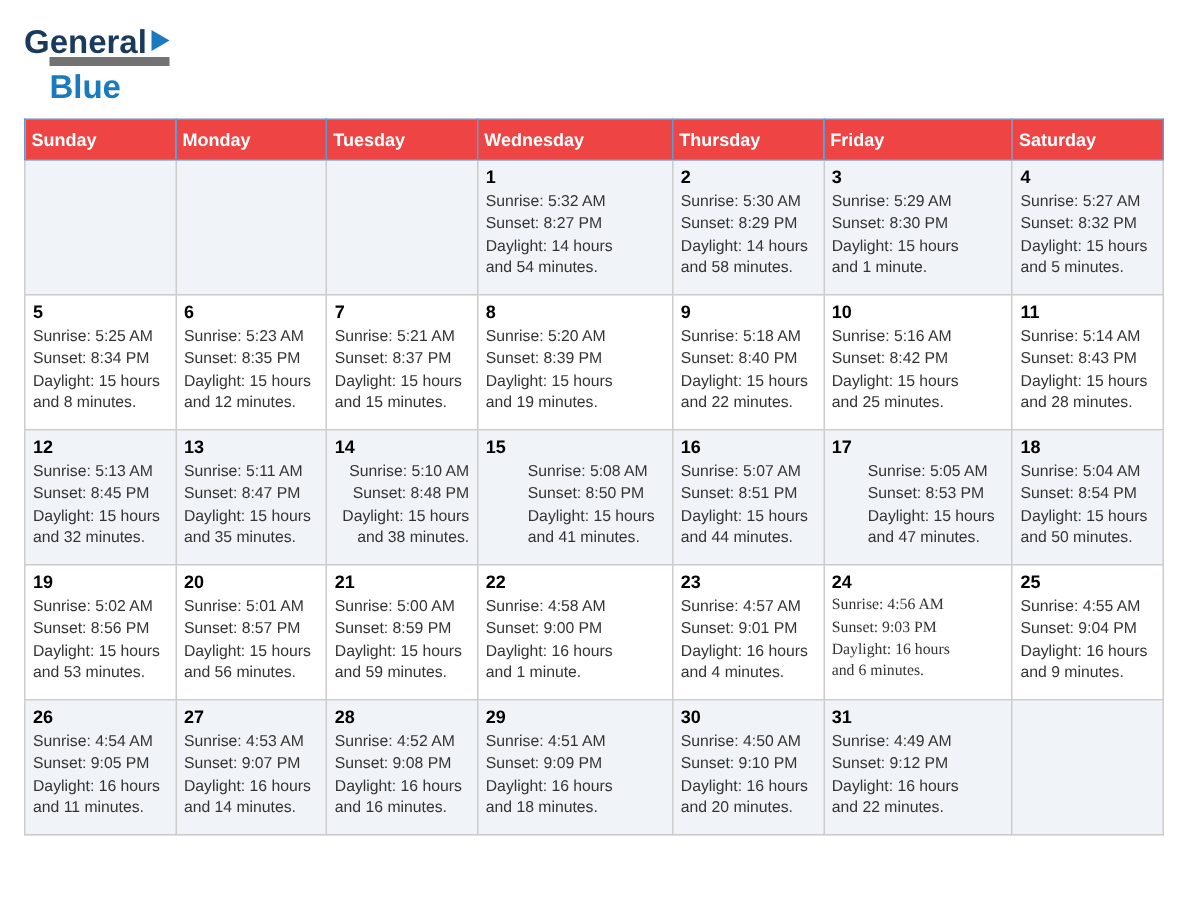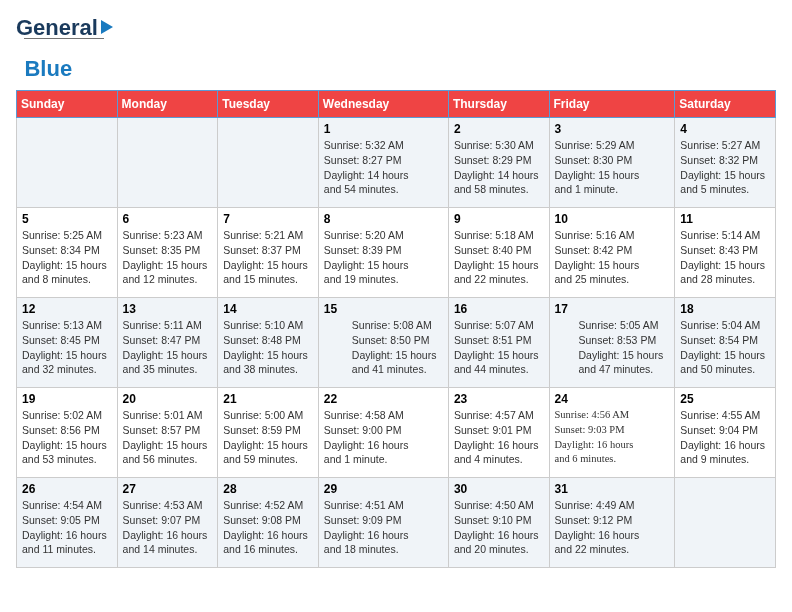--- a/index.html
+++ b/index.html
@@ -12,21 +12,21 @@
     }
     .header-area {
       display: flex;
       justify-content: space-between;
       align-items: flex-start;
       margin-bottom: 8px;
     }
     .logo {
       display: flex;
       flex-direction: column;
-      align-items: center;
+      align-items: flex-end;
     }
     .logo-text {
       font-size: 22px;
       font-weight: bold;
       color: #1a3a5c;
       line-height: 1.1;
     }
     .title-area {
       text-align: right;
     }
@@ -91,21 +91,21 @@
 
 <div class="header-area">
   <div class="logo">
     <div style="display:flex; align-items:center;">
       <span class="logo-text">
         <span style="color:#1a3a5c;">General</span>
       </span>
       <span style="display:inline-block; width:0; height:0; border-top:7px solid transparent; border-bottom:7px solid transparent; border-left:12px solid #1a7abf; margin-left:3px; margin-bottom:2px;"></span>
     </div>
     <div style="display:flex; align-items:center; margin-top:-2px;">
-      <span style="color:#1a7abf; font-size:22px; font-weight:bold; border-top: 1px solid #737373; padding-top:17px; display:block; width:80px;">Blue</span>
+      <span style="color:#1a7abf; font-size:22px; font-weight:bold; border-top: 6px solid #737373; padding-top:1px; display:block; width:80px;">Blue</span>
     </div>
   </div>
   <div class="title-area">
     <div class="main-title"></div>
     <div class="subtitle"></div>
   </div>
 </div>
 
 <table>
   <thead>
@@ -214,21 +214,21 @@
         </td>
         <td>
           <span class="day-num">13</span>
           <div class="day-info" style="white-space: pre-line;">Sunrise: 5:11 AM
 Sunset: 8:47 PM
 Daylight: 15 hours
 and 35 minutes.</div>
         </td>
         <td>
           <span class="day-num">14</span>
-          <div class="day-info" style="white-space: pre-line;">Sunrise: 5:10 AM
+          <div class="day-info" style="white-space: pre-line; text-align: right;">Sunrise: 5:10 AM
 Sunset: 8:48 PM
 Daylight: 15 hours
 and 38 minutes.</div>
         </td>
         <td>
           <span class="day-num">15</span>
           <div class="day-info" style="white-space: pre-line; margin-left: 28px;">Sunrise: 5:08 AM
 Sunset: 8:50 PM
 Daylight: 15 hours
 and 41 minutes.</div>

